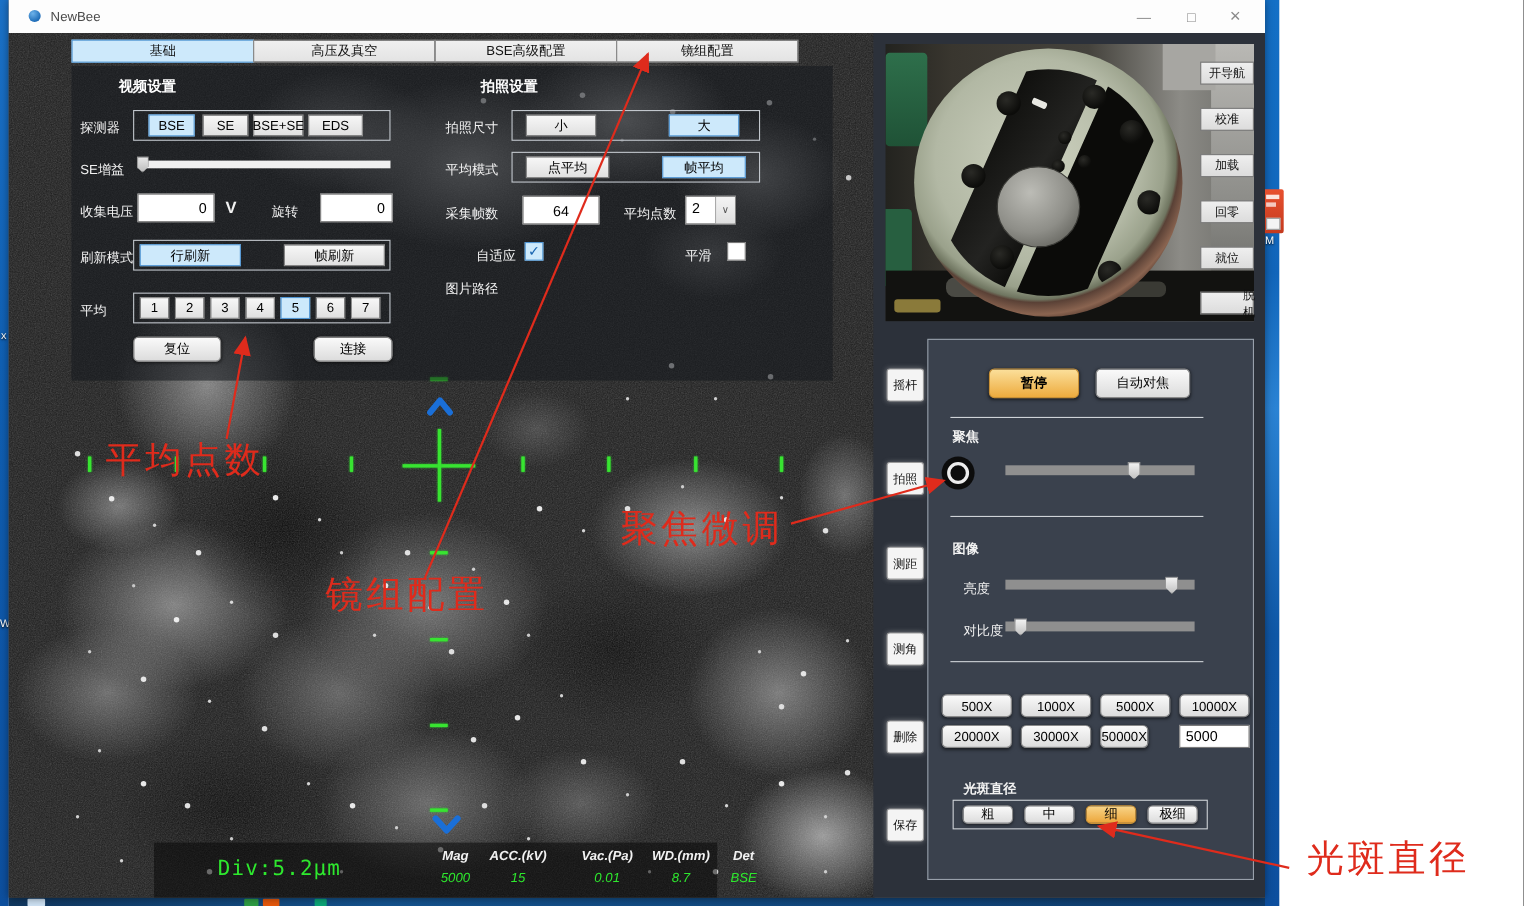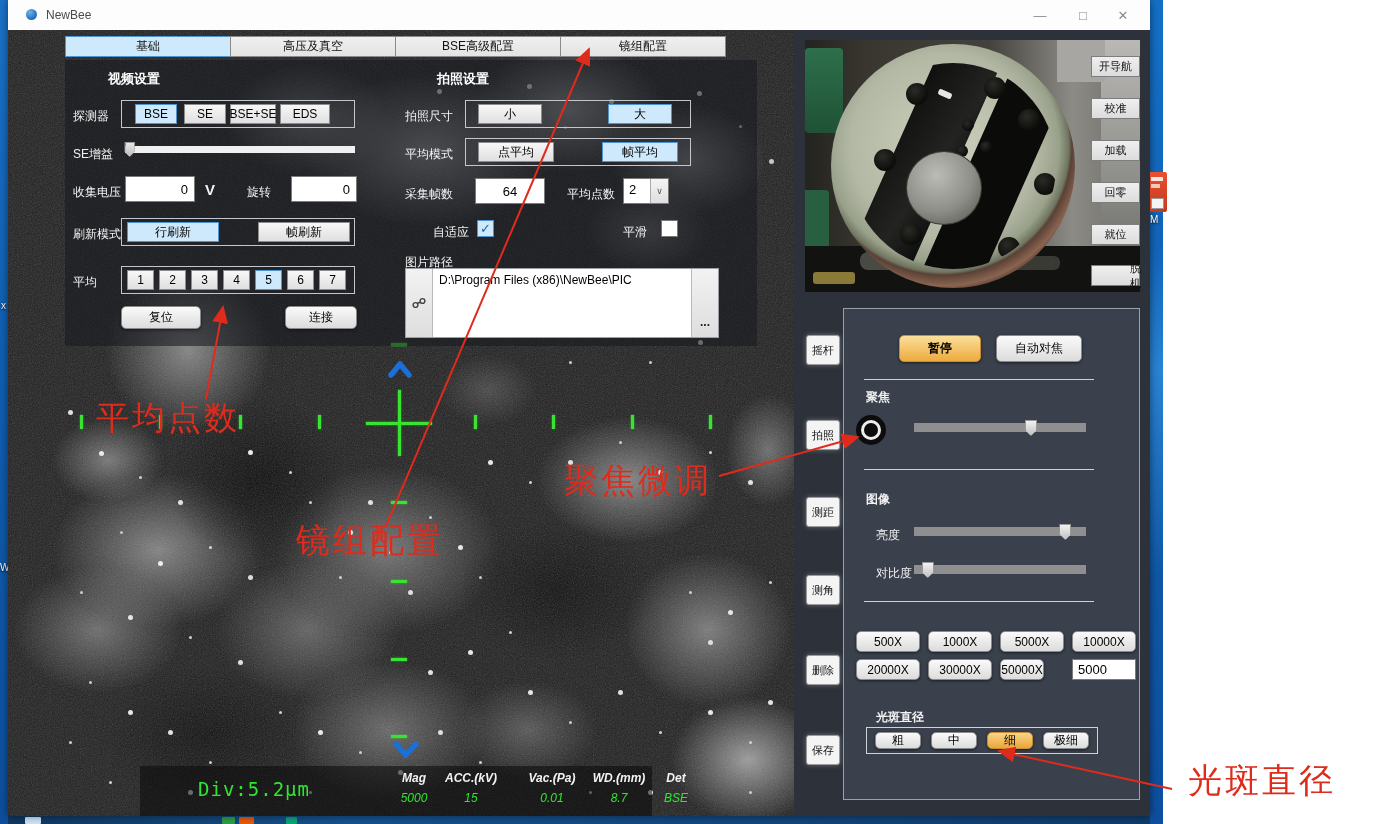--- a/index.html
+++ b/index.html
@@ -286,21 +286,21 @@
       <div class="btn" style="left:5px;top:3px;width:27px;height:20px;">1</div>
       <div class="btn" style="left:37px;top:3px;width:27px;height:20px;">2</div>
       <div class="btn" style="left:69px;top:3px;width:27px;height:20px;">3</div>
       <div class="btn" style="left:101px;top:3px;width:27px;height:20px;">4</div>
       <div class="btn sel" style="left:133px;top:3px;width:27px;height:20px;">5</div>
       <div class="btn" style="left:165px;top:3px;width:27px;height:20px;">6</div>
       <div class="btn" style="left:197px;top:3px;width:27px;height:20px;">7</div>
     </div>
 
     <div class="rbtn" style="left:56px;top:246px;width:80px;height:23px;">复位</div>
-    <div class="rbtn" style="left:220px;top:246px;width:72px;height:23px;">连接</div>
+    <div class="rbtn" style="left:220px;top:246px;width:72px;height:23px;border-radius:6px;">连接</div>
 
     <div class="sec-h" style="left:372px;top:10px;">拍照设置</div>
 
     <div class="lbl" style="left:340px;top:48px;">拍照尺寸</div>
     <div class="group" style="left:400px;top:40px;width:226px;height:28px;">
       <div class="btn" style="left:12px;top:3px;width:64px;height:20px;">小</div>
       <div class="btn sel" style="left:142px;top:3px;width:64px;height:20px;">大</div>
     </div>
 
     <div class="lbl" style="left:340px;top:86px;">平均模式</div>
@@ -318,31 +318,20 @@
     </div>
 
     <div class="lbl" style="left:368px;top:164px;">自适应</div>
     <div class="cb" style="left:412px;top:160px;background:#cde9fb;border-color:#4f94d2;">
       <span>✓</span>
     </div>
     <div class="lbl" style="left:558px;top:164px;">平滑</div>
     <div class="cb" style="left:596px;top:160px;"></div>
 
     <div class="lbl" style="left:340px;top:194px;">图片路径</div>
-    <div class="pathbox" style="left:340px;top:208px;width:314px;height:70px;">
-      <div class="strip">
-        <svg width="14" height="12" viewBox="0 0 14 12">
-            <circle cx="3.5" cy="8" r="2.4" fill="none" stroke="#444" stroke-width="1.4"></circle>
-            <circle cx="10.5" cy="4" r="2.4" fill="none" stroke="#444" stroke-width="1.4"></circle>
-            <line x1="5" y1="6.5" x2="9" y2="5" stroke="#444" stroke-width="1.4"></line>
-          </svg>
-      </div>
-      <div class="txt">D:\Program Files (x86)\NewBee\PIC</div>
-      <div class="dots">...</div>
-    </div>
   </div>
 
   <div class="abs right-region">
 
     <div class="cam">
       <div class="part" style="left:0;top:8px;width:38px;height:85px;background:linear-gradient(#2e6f4b,#1f5236);border-radius:4px;"></div>
       <div class="part" style="left:-6px;top:150px;width:30px;height:70px;background:#275f40;border-radius:4px;"></div>
       <div class="part" style="left:296px;top:0;width:39px;height:252px;background:linear-gradient(180deg,#b9b8b4,#8e8e8a 55%,#5e5e5a);"></div>
       <div class="part" style="left:252px;top:0;width:48px;height:42px;background:#a7a6a2;"></div>
       <div class="part" style="left:0;top:206px;width:335px;height:46px;background:#121210;"></div>

